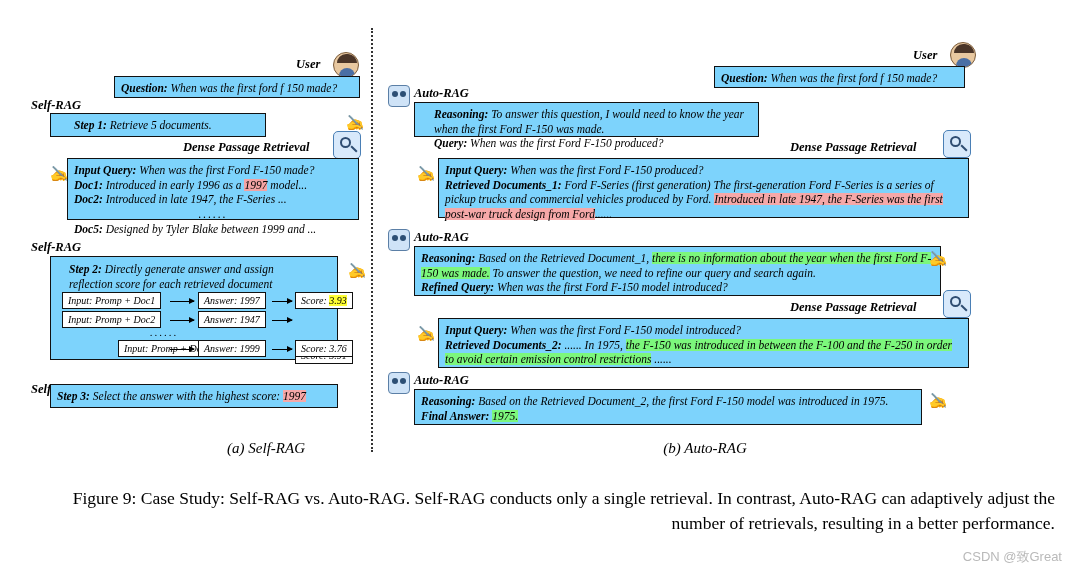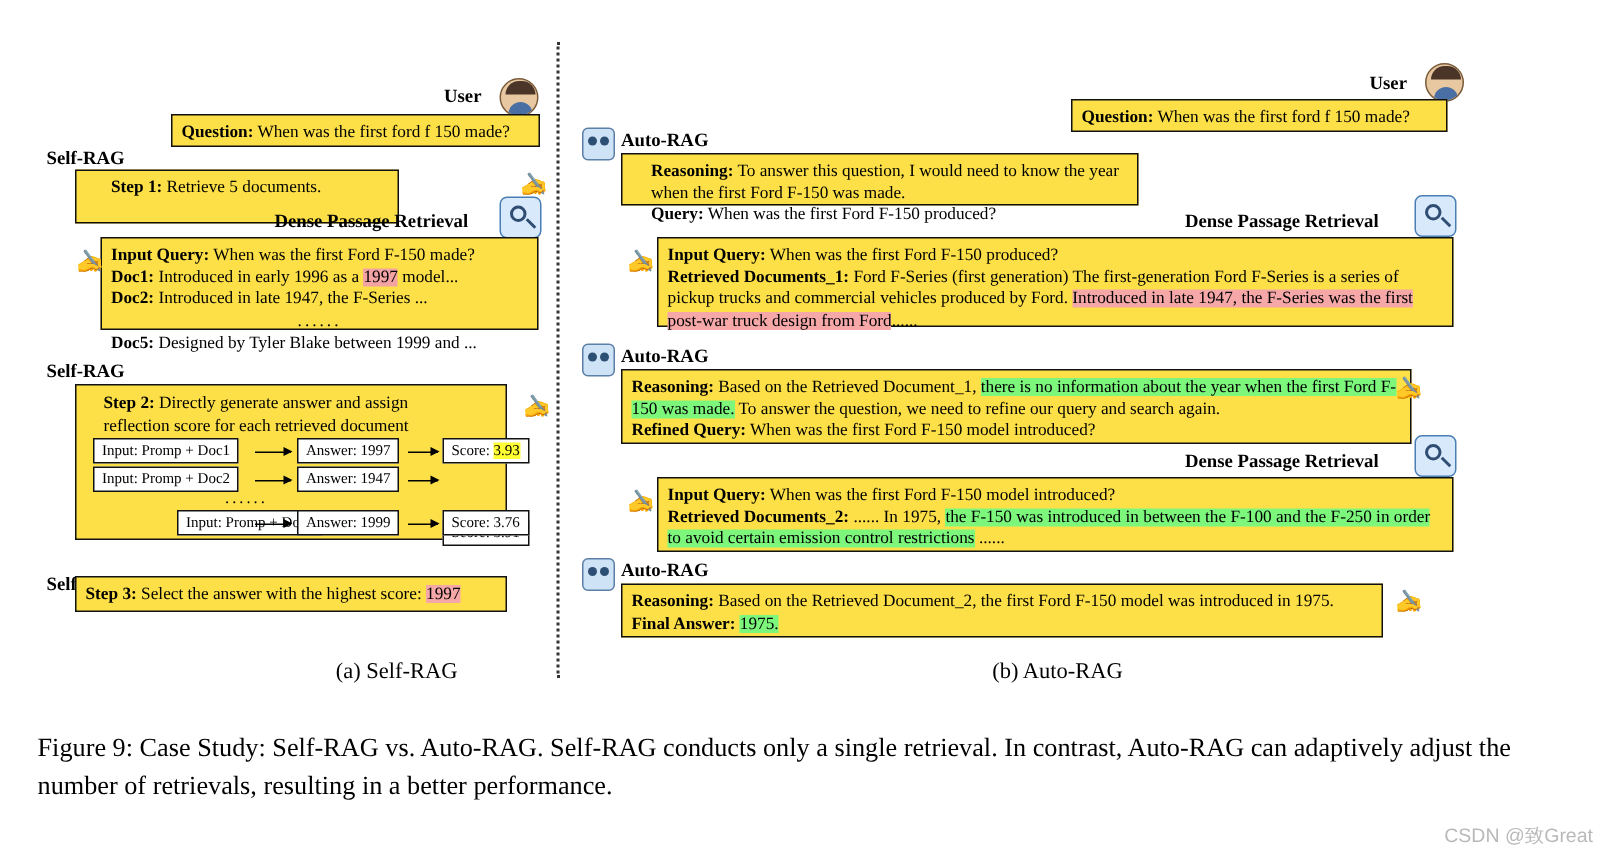--- a/index.html
+++ b/index.html
@@ -4,30 +4,30 @@
 <style>
   html,body{margin:0;padding:0;}
   body{
     width:1080px;height:574px;
     background:#ffffff;
     font-family:"Liberation Serif", serif;
     color:#000;
     position:relative;
     overflow:hidden;
   }
-  .fig{position:absolute;left:0;top:0;width:1080px;height:470px;}
+  .fig{position:absolute;left:0;top:0;width:1080px;height:470px;font-style:italic;}
   .divider{
     position:absolute;left:371px;top:28px;height:424px;
     border-left:2px dotted #333;
   }
   
   .box{
     position:absolute;
     border:1px solid #111;
-    background:#fde047;
+    background:#7dd3fc;
     font-size:11.5px;
     line-height:1.28;
     padding:4px 6px;
     box-sizing:border-box;
   }
   .lbl{
     position:absolute;
     font-size:12.5px;
     font-weight:bold;
   }
@@ -89,21 +89,21 @@
   }
   .minibox{
     position:absolute;border:1px solid #111;background:#fff;
     font-size:10px;padding:2px 5px;box-sizing:border-box;white-space:nowrap;
   }
   .caption-sub{
     position:absolute;font-size:15px;text-align:center;
   }
   .figcap{
     position:absolute;left:25px;top:486px;width:1030px;
-    font-size:17.5px;line-height:1.45;
+    font-size:17.5px;line-height:1.45;text-align:right;
   }
   .watermark{
     position:absolute;right:18px;bottom:8px;
     font-size:13px;color:#b9b9b9;font-family:"Liberation Sans",sans-serif;
   }
 </style>
 </head>
 <body>
 
 <div class="fig">
@@ -112,21 +112,21 @@
 
   <div class="lbl" style="left:296px;top:57px;">User</div>
   <div class="avatar" style="left:333px;top:52px;"></div>
 
   <div class="box" style="left:114px;top:76px;width:246px;height:22px;">
     <span class="b">Question:</span>
     <span>When was the first ford f 150 made?</span>
   </div>
 
   <div class="lbl" style="left:31px;top:98px;">Self-RAG</div>
-  <div class="box" style="left:50px;top:113px;width:216px;height:36px;padding-left:23px;">
+  <div class="box" style="left:50px;top:113px;width:216px;height:24px;padding-left:23px;">
     <span class="b">Step 1:</span>
     <span>Retrieve 5 documents.</span>
   </div>
   <div class="hand" style="left:347px;top:114px;">✍</div>
 
   <div class="lbl" style="left:183px;top:140px;">Dense Passage Retrieval</div>
   <div class="dpr-icon" style="left:333px;top:131px;"></div>
 
   <div class="box" style="left:67px;top:158px;width:292px;height:62px;">
     <div><span class="b">Input Query:</span>

